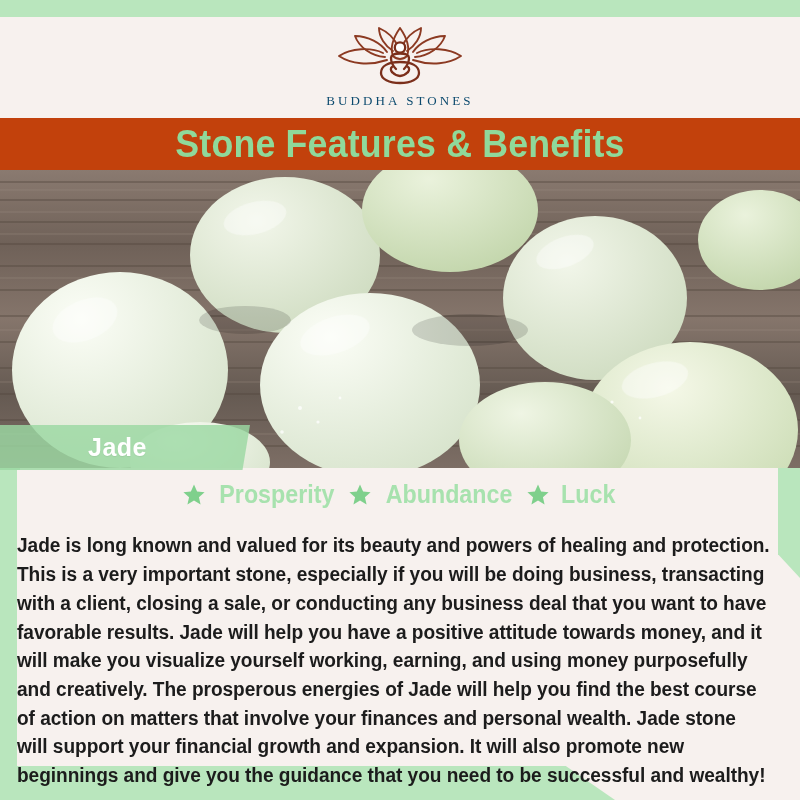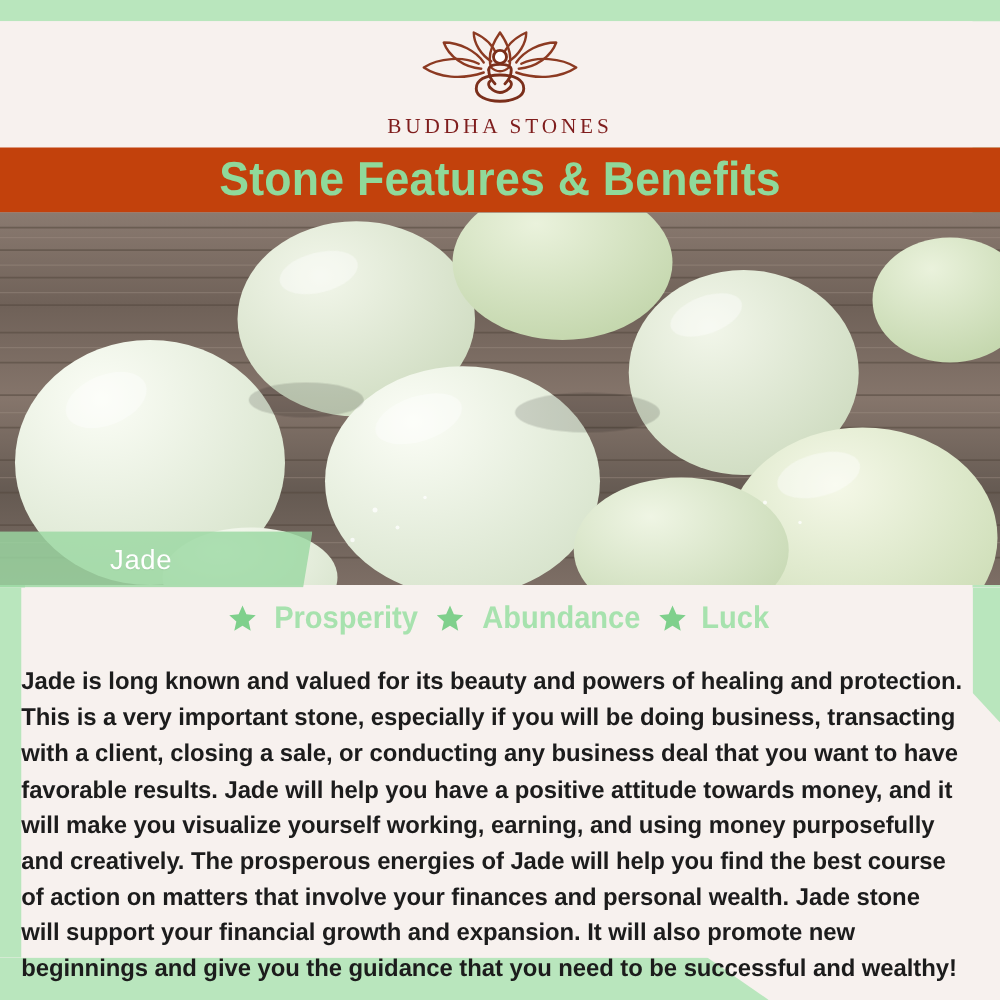--- a/index.html
+++ b/index.html
@@ -47,22 +47,22 @@
   #brand{
     position:absolute;left:0;top:17px;width:800px;height:101px;
     background:#f7f1ee;
     display:flex;flex-direction:column;
     align-items:center;justify-content:center;
   }
   #lotus-logo{width:150px;height:62px;display:block;}
   #brand-name{
     margin-top:5px;
     font-family:"Liberation Serif", serif;
-    font-size:17px;letter-spacing:3.1px;
-    color:#7f1d1d;font-weight:400;
+    font-size:13px;letter-spacing:3.1px;
+    color:#0c4a6e;font-weight:400;
     white-space:nowrap;
   }
 
   
   #headline-bar{
     position:absolute;left:0;top:118px;width:800px;height:52px;
     background:#c2410c;
     display:flex;align-items:center;justify-content:center;
   }
   #headline{
@@ -85,21 +85,21 @@
 
   
   #jade-bar{
     position:absolute;left:0;top:425px;width:250px;height:45px;
     background:rgba(155,216,162,.82);
     display:flex;align-items:center;
     clip-path:polygon(0 0,100% 0,97% 100%,0 100%);
   }
   #jade-label{
     margin-left:88px;
-    color:#ffffff;font-weight:normal;font-size:22px;
+    color:#ffffff;font-weight:bold;font-size:25px;
     letter-spacing:.5px;
     text-shadow:0 1px 1px rgba(0,0,0,.06);
   }
 
   
   #benefits{
     position:absolute;left:0;top:478px;width:800px;height:32px;
     display:flex;align-items:center;justify-content:center;
     gap:10px;
   }

